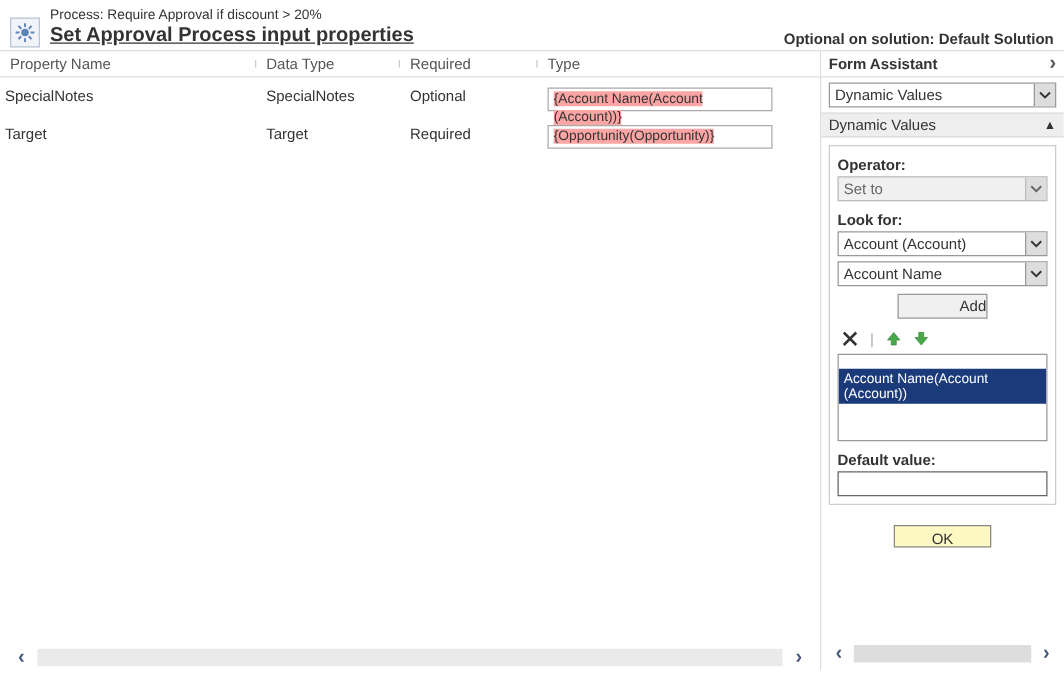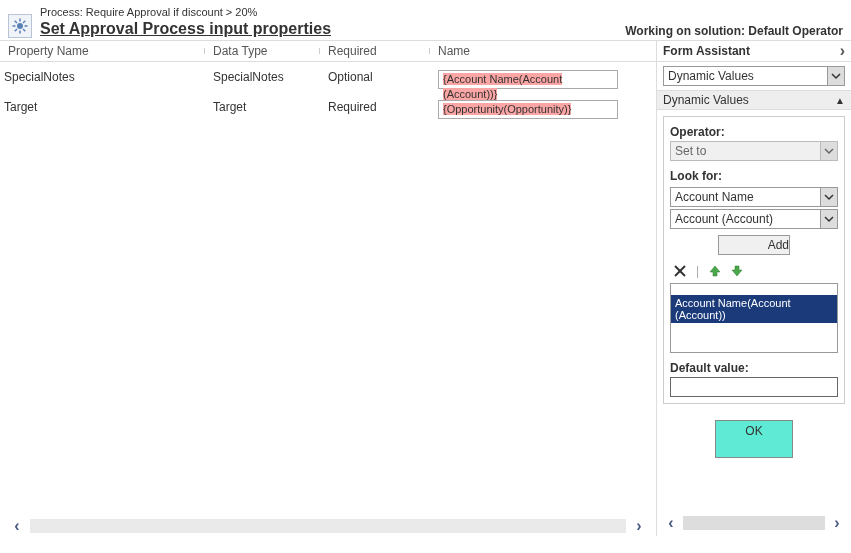--- a/index.html
+++ b/index.html
@@ -279,23 +279,23 @@
     height: 20px;
     width: 100%;
     margin-top: 2px;
     padding: 1px 4px;
     font-size: 12px;
   }
   .ok-btn {
     display: block;
     margin: 10px auto 4px auto;
     width: 78px;
-    height: 38px;
+    height: 18px;
     border: 1px solid #888;
-    background: #5eead4;
+    background: #fef9c3;
     font-size: 12px;
     text-align: center;
     line-height: 20px;
     cursor: pointer;
   }
   .right-hscroll {
     display: flex;
     align-items: center;
     padding: 4px 6px;
     margin-top: auto;
@@ -340,30 +340,30 @@
         <line x1="16" y1="16" x2="19" y2="19"></line>
         <line x1="5" y1="19" x2="8" y2="16"></line>
         <line x1="16" y1="8" x2="19" y2="5"></line>
       </g>
     </svg>
   </div>
   <div class="header-text">
     <div class="header-subtitle">Process: Require Approval if discount &gt; 20%</div>
     <div class="header-title">Set Approval Process input properties</div>
   </div>
-  <div class="header-right">Working on solution: Default Operator</div>
+  <div class="header-right">Optional on solution: Default Solution</div>
 </div>
 
 <div class="main">
   <div class="left-pane">
     <div class="table-header">
       <div class="th col-name">Property Name</div>
       <div class="th col-type"><span>Data Type</span><span class="th-sep" style="left:-1px;right:auto;"></span></div>
       <div class="th col-req"><span>Required</span><span class="th-sep" style="left:-1px;right:auto;"></span></div>
-      <div class="th col-val"><span>Name</span><span class="th-sep" style="left:-1px;right:auto;"></span></div>
+      <div class="th col-val"><span>Type</span><span class="th-sep" style="left:-1px;right:auto;"></span></div>
     </div>
     <div class="table-body">
       <div class="trow">
         <div class="col-name">SpecialNotes</div>
         <div class="col-type">SpecialNotes</div>
         <div class="col-req">Optional</div>
         <div class="col-val">
           <div class="val-input">
             <span class="highlight">{Account Name(Account (Account))}</span>
           </div>
@@ -412,36 +412,36 @@
       <div class="readonly-select">
         <div class="sel-text">Set to</div>
         <div class="sel-btn">
           <svg width="10" height="10" viewBox="0 0 10 10">
               <path d="M1 3 L5 7 L9 3" fill="none" stroke="#666" stroke-width="1.5"></path>
             </svg>
         </div>
       </div>
 
       <div class="field-label" style="margin-top:8px">Look for:</div>
+      <div class="select-box" style="margin-top:2px">
+        <div class="sel-text">Account (Account)</div>
+        <div class="sel-btn">
+          <svg width="10" height="10" viewBox="0 0 10 10">
+              <path d="M1 3 L5 7 L9 3" fill="none" stroke="#333" stroke-width="1.5"></path>
+            </svg>
+        </div>
+      </div>
       <div class="select-box" style="margin-top:4px">
         <div class="sel-text">Account Name</div>
         <div class="sel-btn">
           <svg width="10" height="10" viewBox="0 0 10 10">
               <path d="M1 3 L5 7 L9 3" fill="none" stroke="#333" stroke-width="1.5"></path>
             </svg>
         </div>
       </div>
-      <div class="select-box" style="margin-top:2px">
-        <div class="sel-text">Account (Account)</div>
-        <div class="sel-btn">
-          <svg width="10" height="10" viewBox="0 0 10 10">
-              <path d="M1 3 L5 7 L9 3" fill="none" stroke="#333" stroke-width="1.5"></path>
-            </svg>
-        </div>
-      </div>
 
       <div class="add-btn">Add</div>
 
       <div class="toolbar">
         <span class="icon-btn">
           <svg width="12" height="12" viewBox="0 0 12 12">
               <line x1="1" y1="1" x2="11" y2="11" stroke="#333" stroke-width="2"></line>
               <line x1="11" y1="1" x2="1" y2="11" stroke="#333" stroke-width="2"></line>
             </svg>
         </span>

